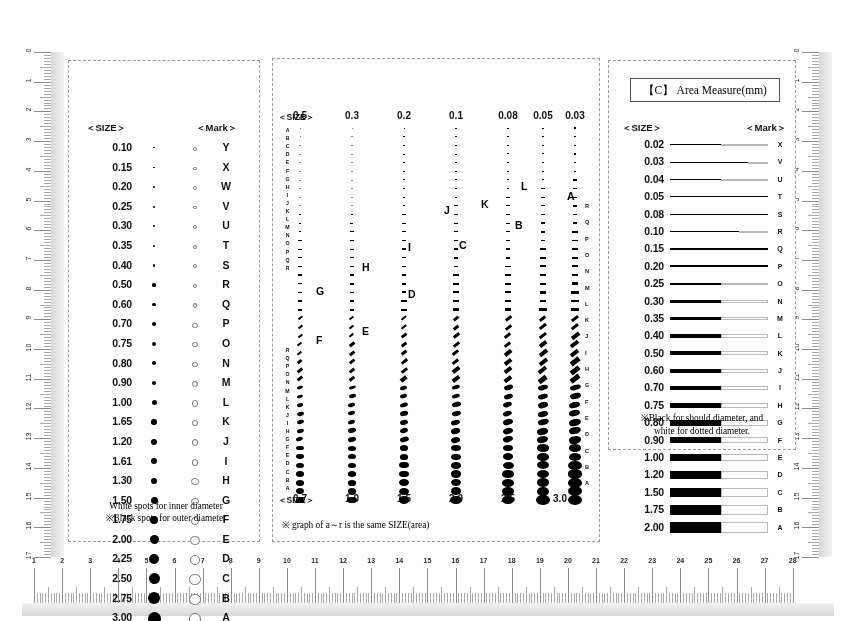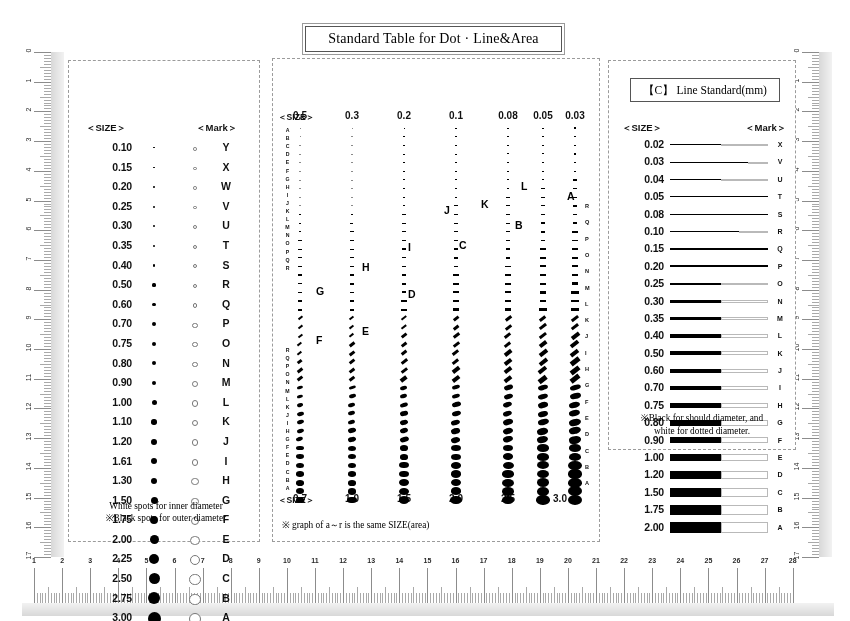--- a/index.html
+++ b/index.html
@@ -97,23 +97,20 @@
            line-height:12.5px;color:#000;}
   .remarks .r-title{margin:0 0 1px 0;}
   .remarks .r-item{margin:0 0 0 10px;text-indent:-9px;}
   .remarks .r-gap{height:7px;}
 </style>
 </head>
 <body>
 
 <div class="page">
 
-  <div class="title-box">
-    <span class="t">Standard Table for Dot · Line&amp;Area</span>
-  </div>
 
   <div class="ruler ruler-left" id="rulerLeft">
     <div class="band-v" style="left:29px"></div>
   <div class="tick" style="left: 12px; top: 0px; width: 17px; height: 1px;"></div>
       <div class="num" style="left: -1px; top: -5px; width: 14px; text-align: center;">0</div>
       <div class="tick" style="left: 22px; top: 2.97059px; width: 7px; height: 1px; opacity: 0.75;"></div>
       <div class="tick" style="left: 22px; top: 5.94118px; width: 7px; height: 1px; opacity: 0.75;"></div>
       <div class="tick" style="left: 22px; top: 8.91176px; width: 7px; height: 1px; opacity: 0.75;"></div>
       <div class="tick" style="left: 22px; top: 11.8824px; width: 7px; height: 1px; opacity: 0.75;"></div>
       <div class="tick" style="left: 18px; top: 14.8529px; width: 11px; height: 1px; opacity: 0.75;"></div>
@@ -879,21 +876,21 @@
         <div class="dotwht" style="left: 114.114px; top: 7.914px; width: 3.772px; height: 3.772px; border-width: 0.6px;"></div>
         <div class="a-mark">M</div>
       </div>
       <div class="a-row">
         <div class="a-size">1.00</div>
         <div class="dotblk" style="left: 73.5px; top: 7.3px; width: 5px; height: 5px;"></div>
         <div class="dotwht" style="left: 113.95px; top: 7.75px; width: 4.1px; height: 4.1px; border-width: 0.6px;"></div>
         <div class="a-mark">L</div>
       </div>
       <div class="a-row">
-        <div class="a-size">1.10</div>
+        <div class="a-size">1.65</div>
         <div class="dotblk" style="left: 73.3px; top: 7.1px; width: 5.4px; height: 5.4px;"></div>
         <div class="dotwht" style="left: 113.786px; top: 7.586px; width: 4.428px; height: 4.428px; border-width: 0.6px;"></div>
         <div class="a-mark">K</div>
       </div>
       <div class="a-row">
         <div class="a-size">1.20</div>
         <div class="dotblk" style="left: 73.1px; top: 6.9px; width: 5.8px; height: 5.8px;"></div>
         <div class="dotwht" style="left: 113.622px; top: 7.422px; width: 4.756px; height: 4.756px; border-width: 0.6px;"></div>
         <div class="a-mark">J</div>
       </div>
@@ -1356,21 +1353,21 @@
       <div class="b-colmark" style="left: 585px; top: 414.9px;">E</div>
       <div class="b-colmark" style="left: 585px; top: 431.2px;">D</div>
       <div class="b-colmark" style="left: 585px; top: 447.5px;">C</div>
       <div class="b-colmark" style="left: 585px; top: 463.8px;">B</div>
       <div class="b-colmark" style="left: 585px; top: 480.1px;">A</div>
     </div>
   <div class="b-note">※ graph  of  a～r  is  the  same  SIZE(area)</div>
 
   <div class="panel panel-c"></div>
   <div class="head-box c-head">
-    <span>【C】 Line Standard(mm)</span>
+    <span>【C】 Area Measure(mm)</span>
   </div>
   <div style="position:absolute;left:622px;top:122px;font-size:9.5px;font-weight:bold">＜SIZE＞</div>
   <div style="position:absolute;left:745px;top:122px;font-size:9.5px;font-weight:bold">＜Mark＞</div>
   <div class="c-cols" id="panelCRows" style="top:136px">
       <div class="c-row">
         <div class="c-size">0.02</div>
         <div class="c-bar-blk" style="left: 54px; top: 8.35px; width: 50.96px; height: 0.7px;"></div>
         <div class="c-bar-wht" style="left: 104.96px; top: 8.35px; width: 47.04px; height: 1.4px;"></div>
         <div class="c-mark">X</div>
       </div>

